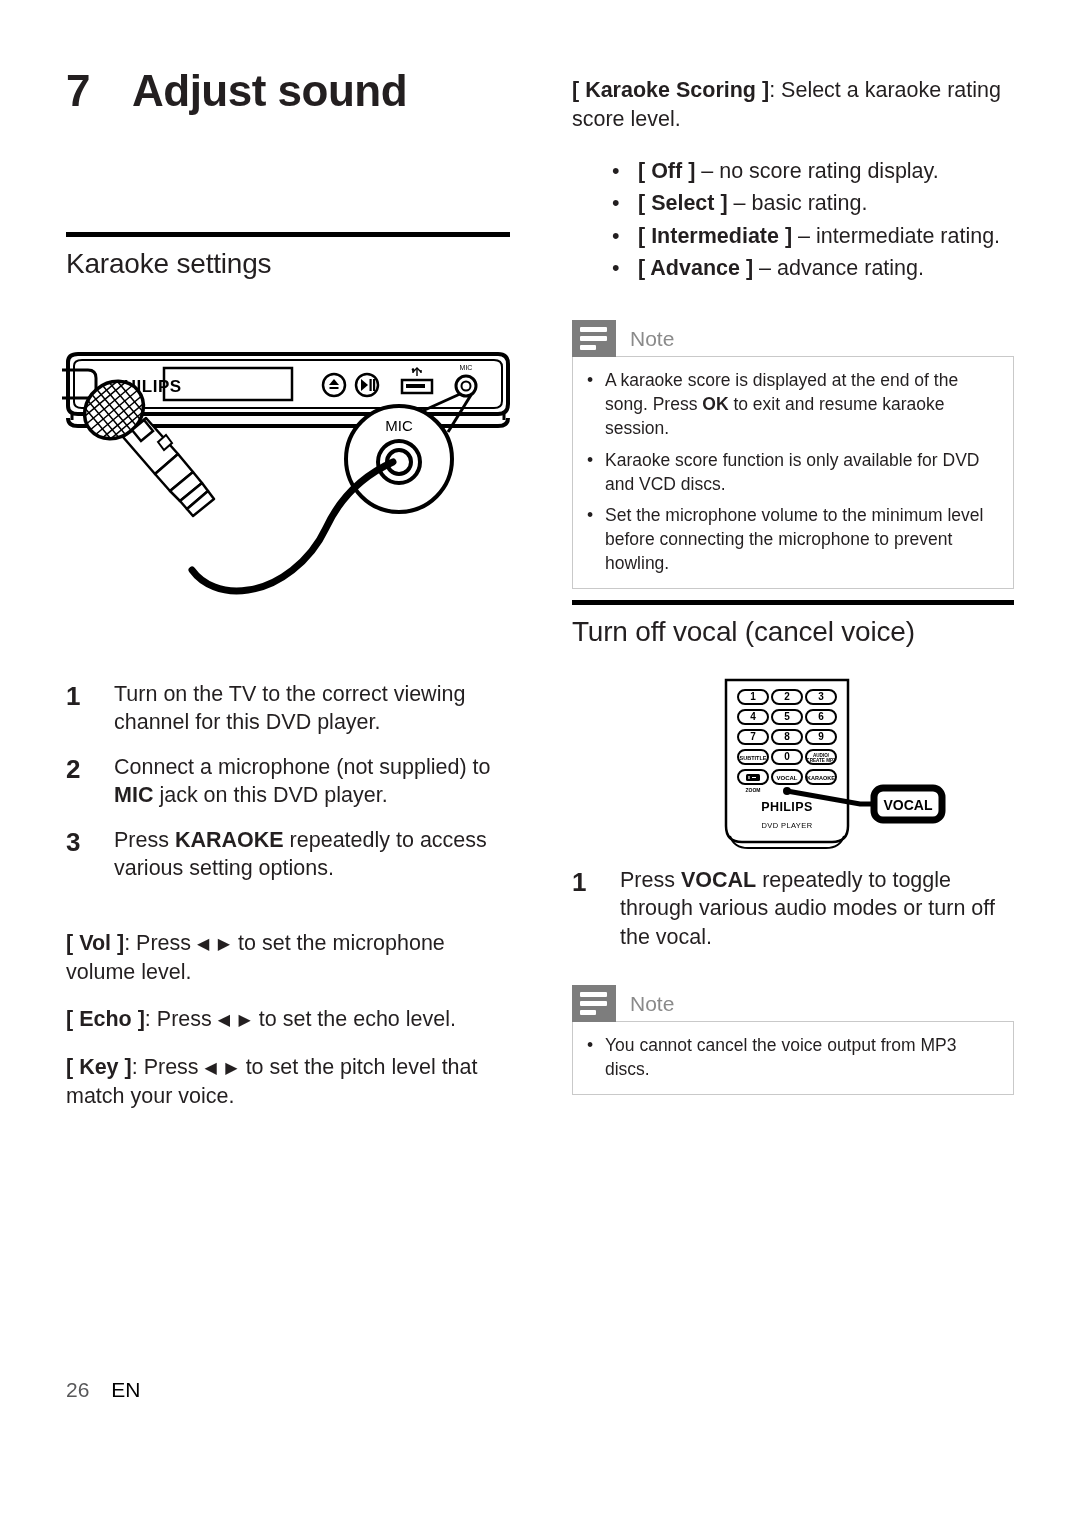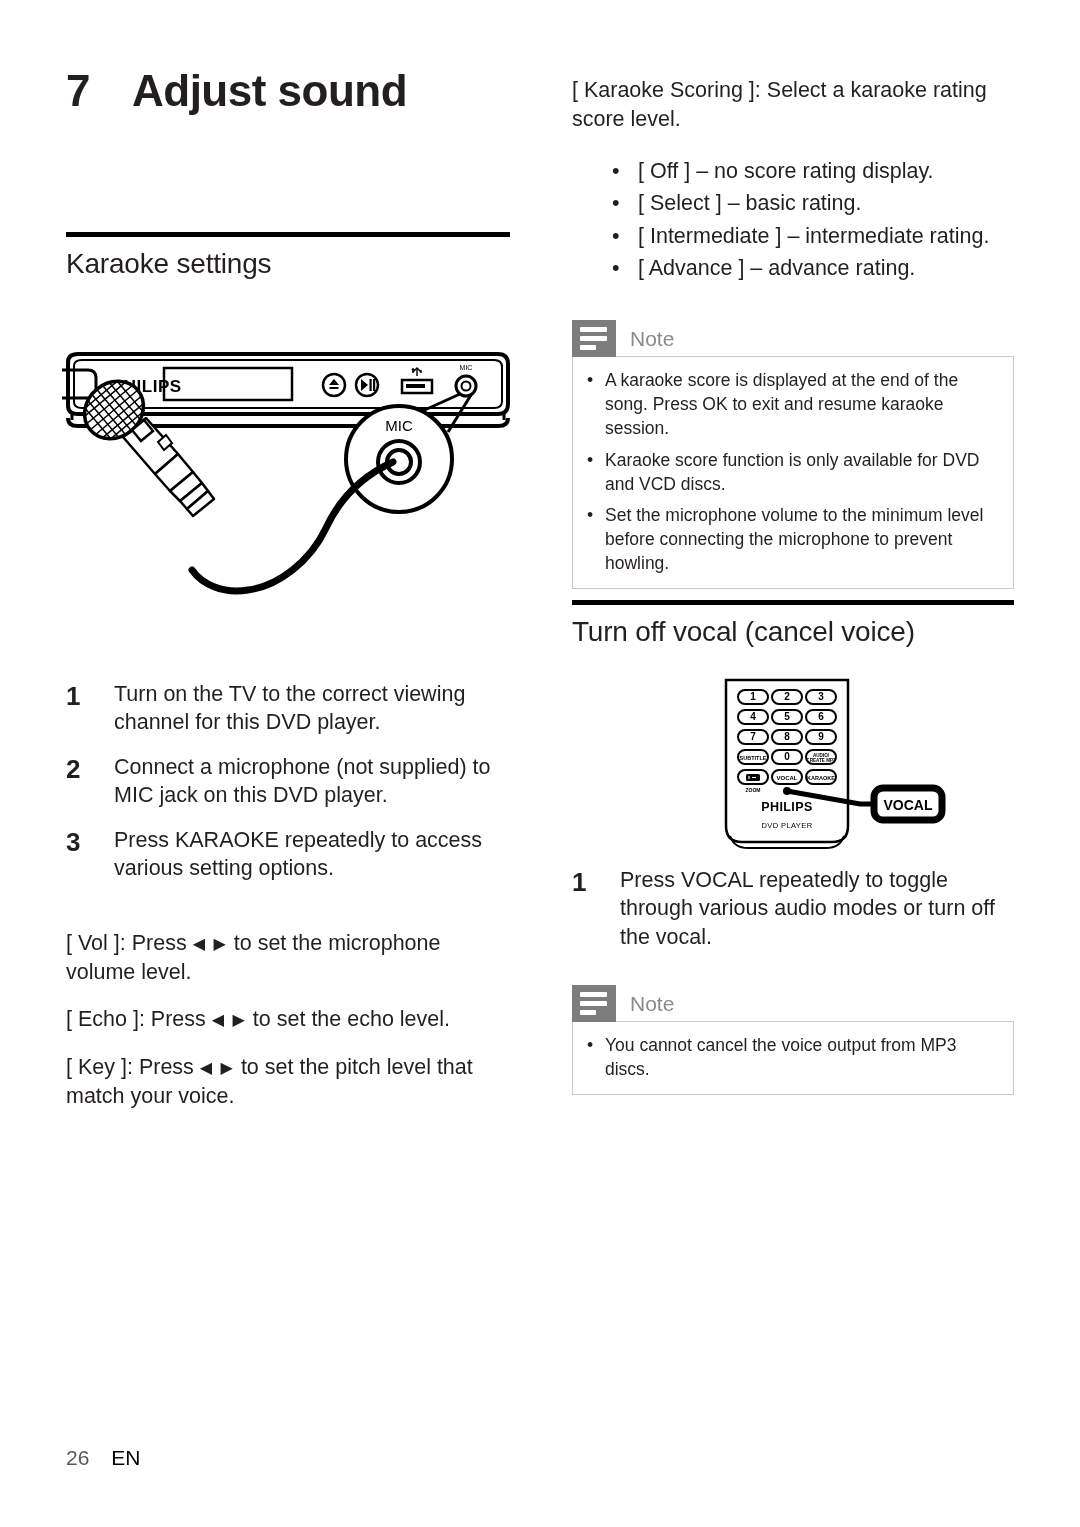--- a/index.html
+++ b/index.html
@@ -23,21 +23,21 @@
   .chapter-title { font-size: 44px; font-weight: bold; margin-left: 42px; letter-spacing: -0.5px; }
 
   
   .rule { height: 5px; background: #000; width: 100%; }
   .sec-head { font-size: 28px; font-weight: normal; margin-top: 11px; letter-spacing: -0.2px; }
 
   
   .step { display: flex; margin-top: 16px; }
   .step-num { font-size: 26px; font-weight: bold; width: 48px; flex: 0 0 48px; line-height: 1.26; }
   .step-text { font-size: 21.5px; line-height: 1.32; flex: 1; }
-  .b { font-weight: normal; }
+  .b { font-weight: bold; }
 
   
   .bpara { font-size: 21.5px; line-height: 1.33; margin-top: 19px; }
   .arrow { font-size: 16px; letter-spacing: 2px; vertical-align: 1px; }
 
   
   .sublist { margin-top: 22px; padding-left: 40px; }
   .subitem { display: flex; font-size: 21.5px; line-height: 1.5; }
   .subbullet { width: 26px; flex: 0 0 26px; }
 
@@ -56,21 +56,21 @@
   .note-label { font-size: 21px; color: #8a8a8a; margin-left: 14px; align-self: center; }
   .note-body {
     border: 1px solid #c9c9c9; border-top: 1px solid #c9c9c9;
     padding: 11px 14px 13px 14px; margin-top: -1px;
   }
   .note-item { display: flex; font-size: 17.5px; line-height: 1.38; margin-bottom: 7px; }
   .note-item:last-child { margin-bottom: 0; }
   .note-bullet { width: 18px; flex: 0 0 18px; }
 
   
-  .footer { position: absolute; left: 66px; top: 1446px; font-size: 21px; text-align: center; }
+  .footer { position: absolute; left: 66px; top: 1378px; font-size: 21px; text-align: center; }
   .footer .pg { color: #58585a; }
   .footer .lang { margin-left: 22px; color: #000; }
 
   
   .illus-device { position: absolute; left: 62px; top: 348px; width: 452px; height: 300px; }
   .illus-remote { position: absolute; left: 700px; top: 676px; width: 248px; height: 180px; }
   svg { display: block; }
 </style>
 </head>
 <body>

